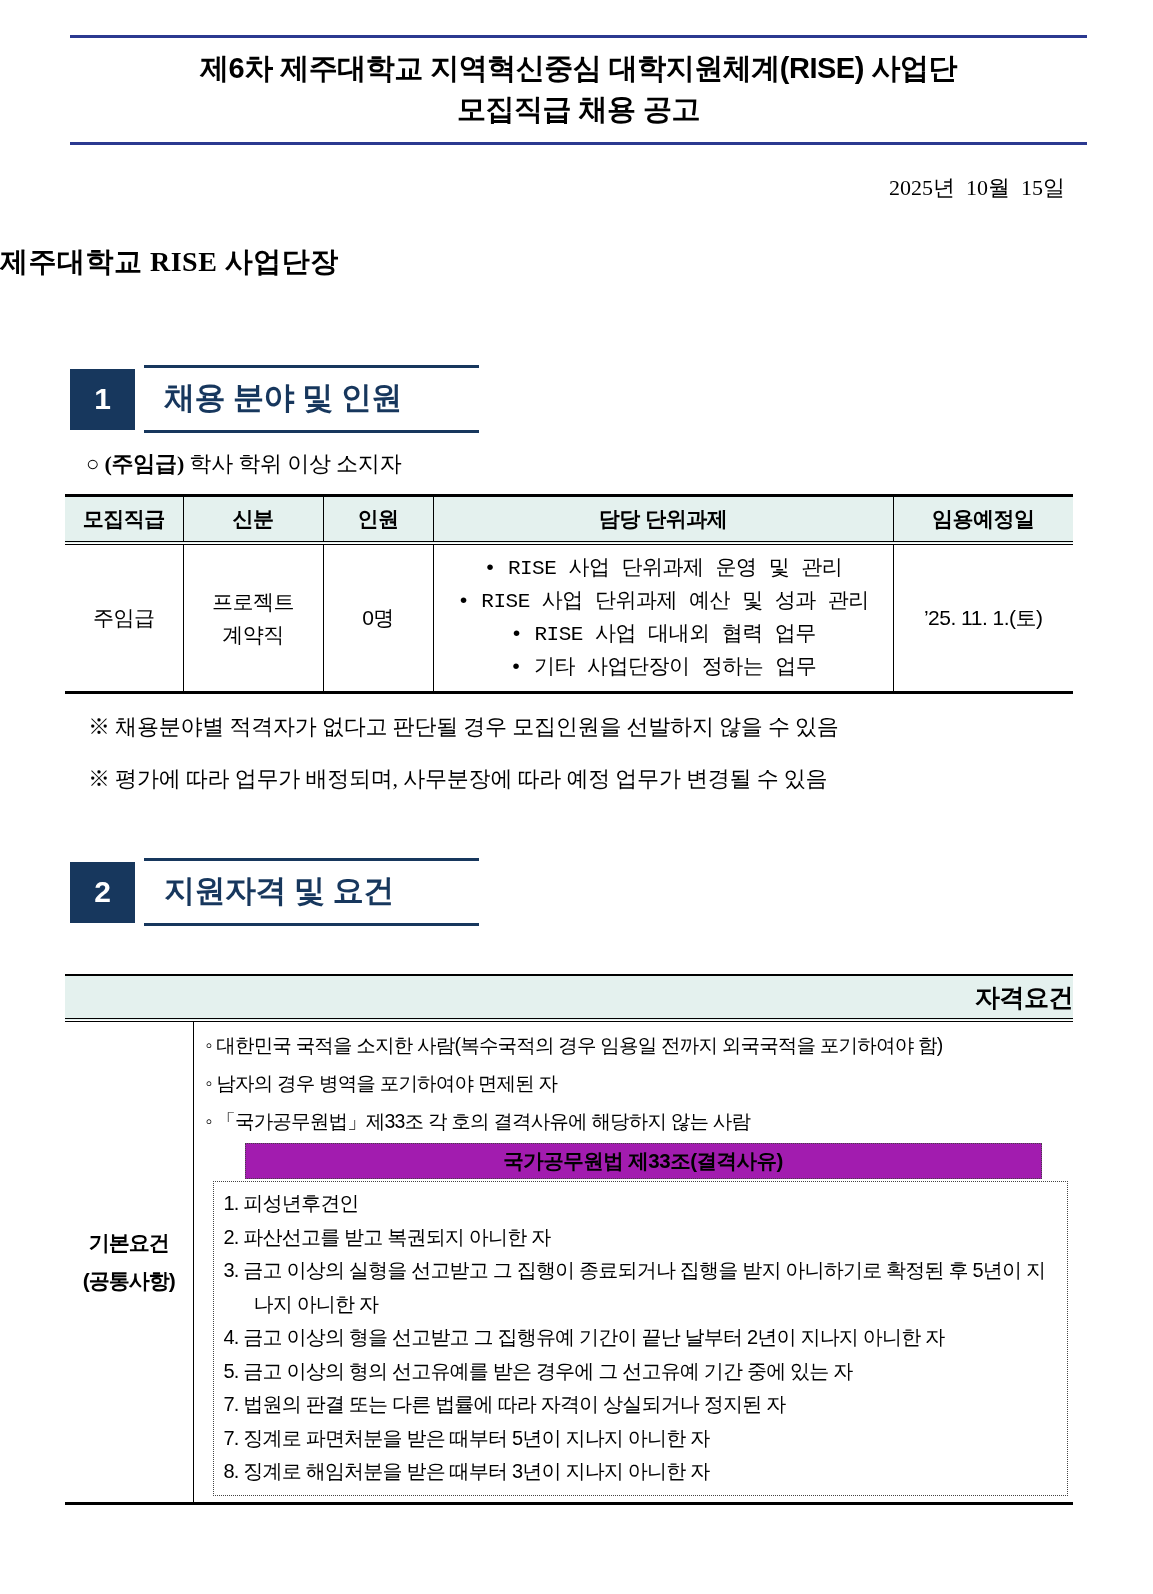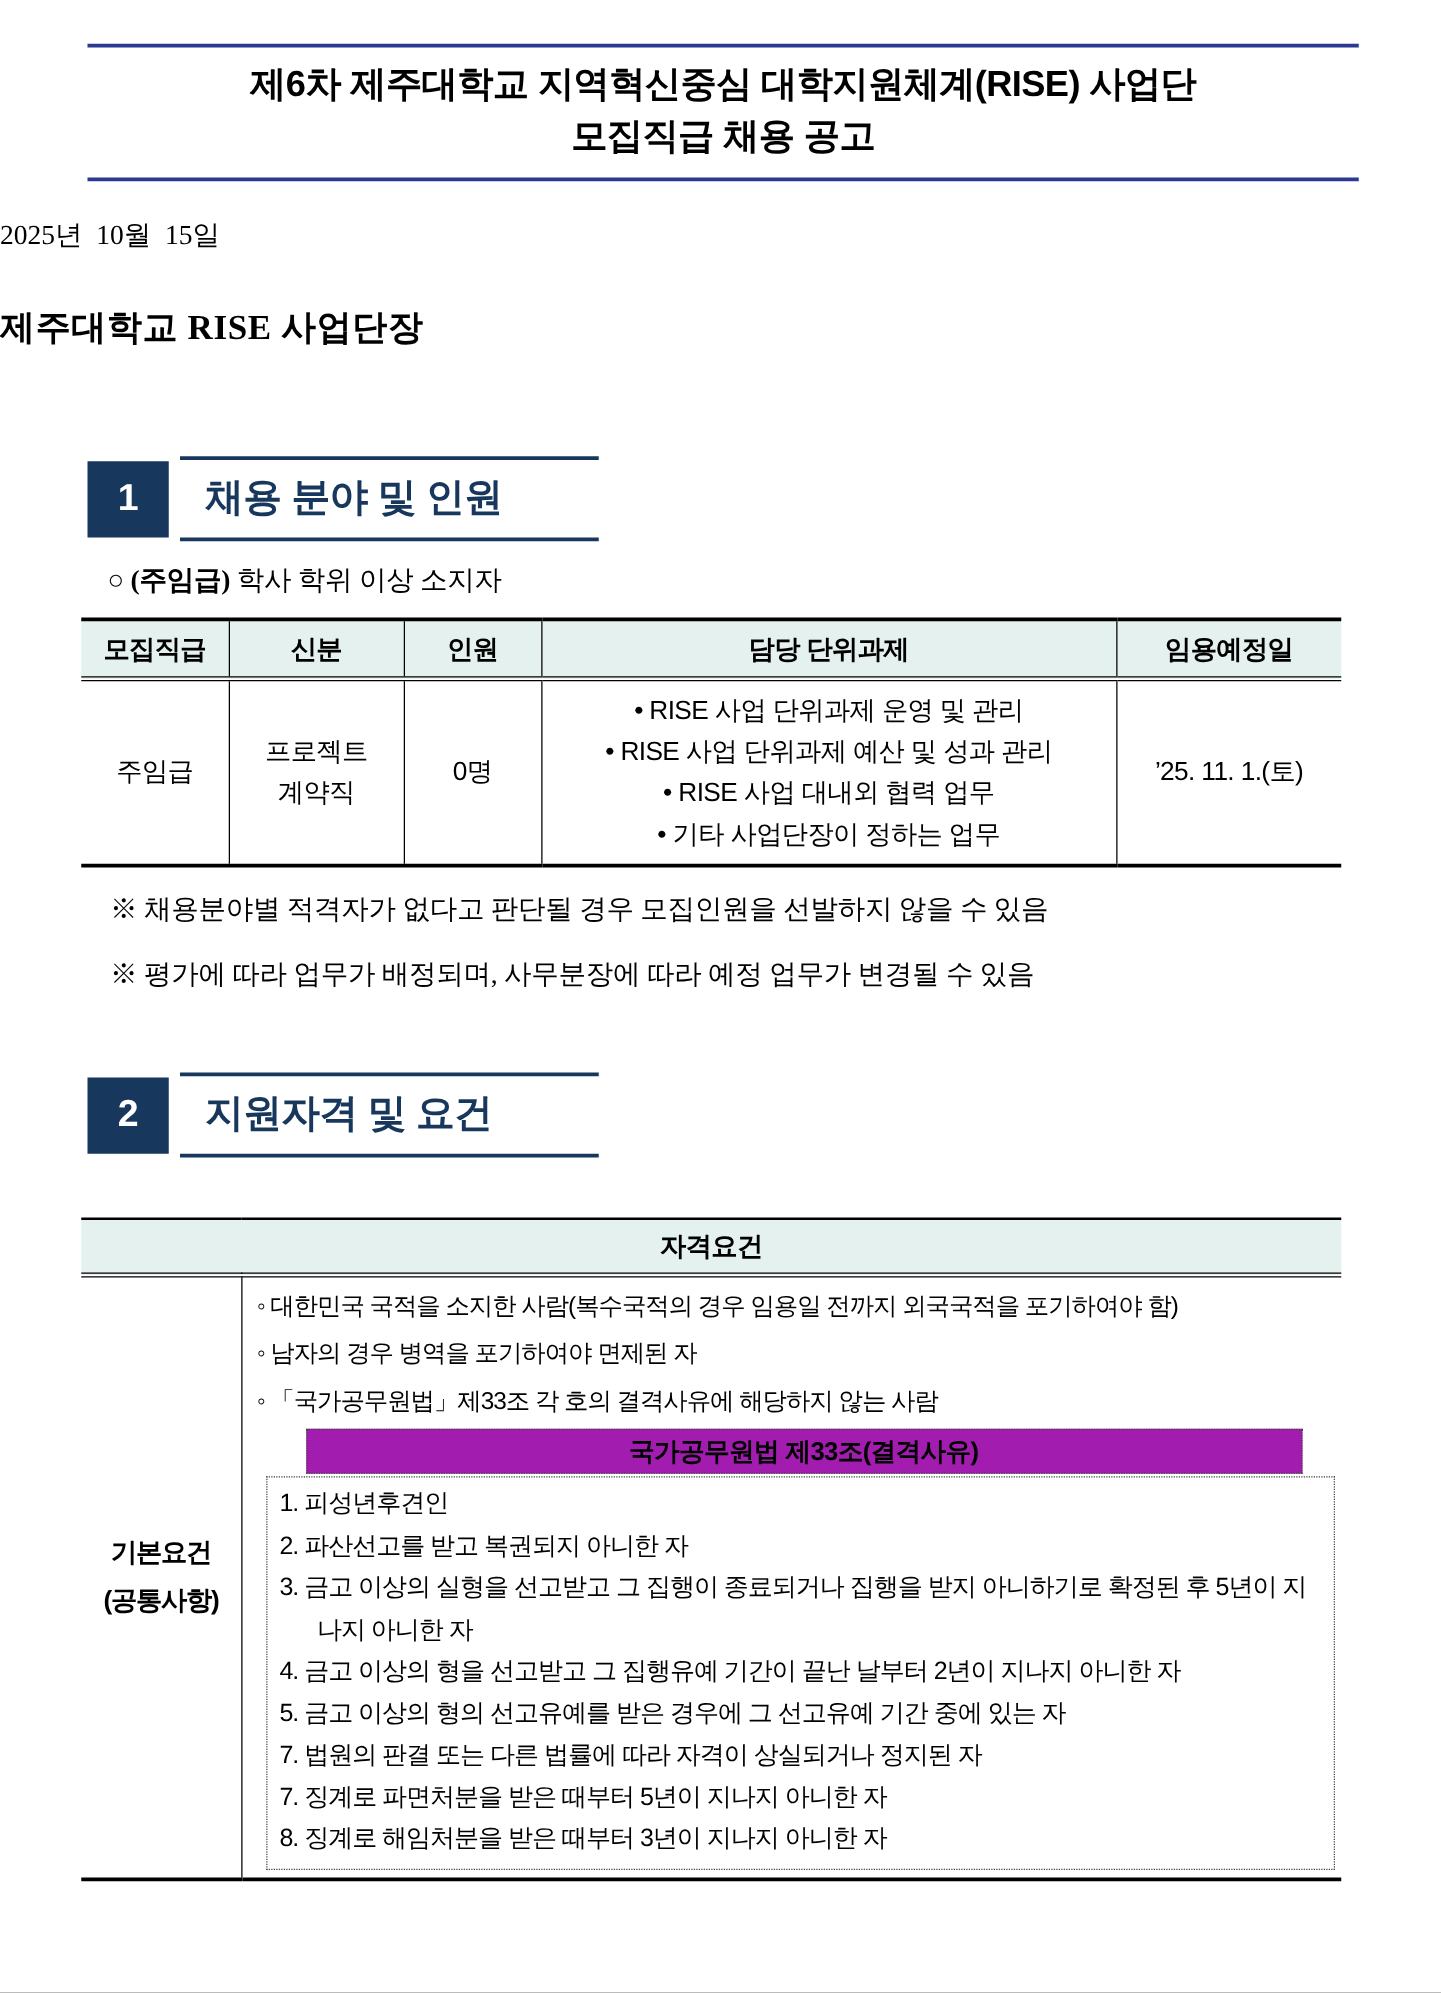--- a/index.html
+++ b/index.html
@@ -22,21 +22,21 @@
     font-family:"Liberation Sans","DejaVu Sans",sans-serif;
   }
   
   .intro {
     margin:22px 66px 0 66px;
     font-family:"Liberation Serif","DejaVu Serif",serif;
     font-size:23px; line-height:47px; text-align:justify; letter-spacing:-0.2px;
     word-spacing:3px;
   }
   .date-line {
-    margin:28px 88px 0 0; 
+    margin:28px 88px 0 0; text-align:right;
     font-family:"Liberation Serif","DejaVu Serif",serif;
     font-size:22px; white-space:pre;
   }
   .signer-line {
     margin:40px 84px 0 0; text-align:left;
     font-family:"Liberation Serif","DejaVu Serif",serif;
     font-size:28px; font-weight:bold; letter-spacing:0.5px;
   }
   
   .sec-head { display:flex; align-items:center; margin-left:70px; }
@@ -70,37 +70,37 @@
     background:#e4f1ee;
     border-top:3px solid #000; border-bottom:4px double #000;
     height:47px; font-size:21px; font-weight:bold; letter-spacing:-0.5px;
   }
   table.t1 td {
     border-bottom:3px solid #000;
     height:150px; vertical-align:middle; text-align:center;
     font-size:21px; letter-spacing:-0.5px; line-height:33px;
   }
   table.t1 th + th, table.t1 td + td { border-left:1px solid #000; }
-  td.duties { text-align:left; line-height:37px; font-size:20.5px; }
+  td.duties { text-align:left; line-height:37px; font-size:20.5px;font-family:Liberation Mono, monospace; }
   
   .note {
     margin:18px 0 0 88px;
     font-family:"Liberation Serif","DejaVu Serif",serif;
     font-size:22px; letter-spacing:-0.2px;
   }
   .note + .note { margin-top:22px; }
   
   table.t2 {
     width:1008px; margin:48px 0 0 65px;
     border-collapse:collapse; table-layout:fixed;
   }
   table.t2 th.qual-head {
     background:#e4f1ee;
     border-top:2px solid #000; border-bottom:4px double #000;
-    height:45px; font-size:21px; font-weight:bold; letter-spacing:-0.5px;
+    height:45px; font-size:25px; font-weight:bold; letter-spacing:-0.5px;text-align:right;
   }
   table.t2 td { border-bottom:3px solid #000; vertical-align:middle; }
   td.req-label {
     width:128px; text-align:center; font-size:21px; font-weight:bold;
     letter-spacing:-1px; line-height:38px;
   }
   td.req-content { border-left:1px solid #000; padding:4px 0 6px 12px; }
   .req-bullet { font-size:19.5px; letter-spacing:-0.8px; line-height:38px; }
   .law-title-box {
     margin:3px 0 0 39px; width:797px;

